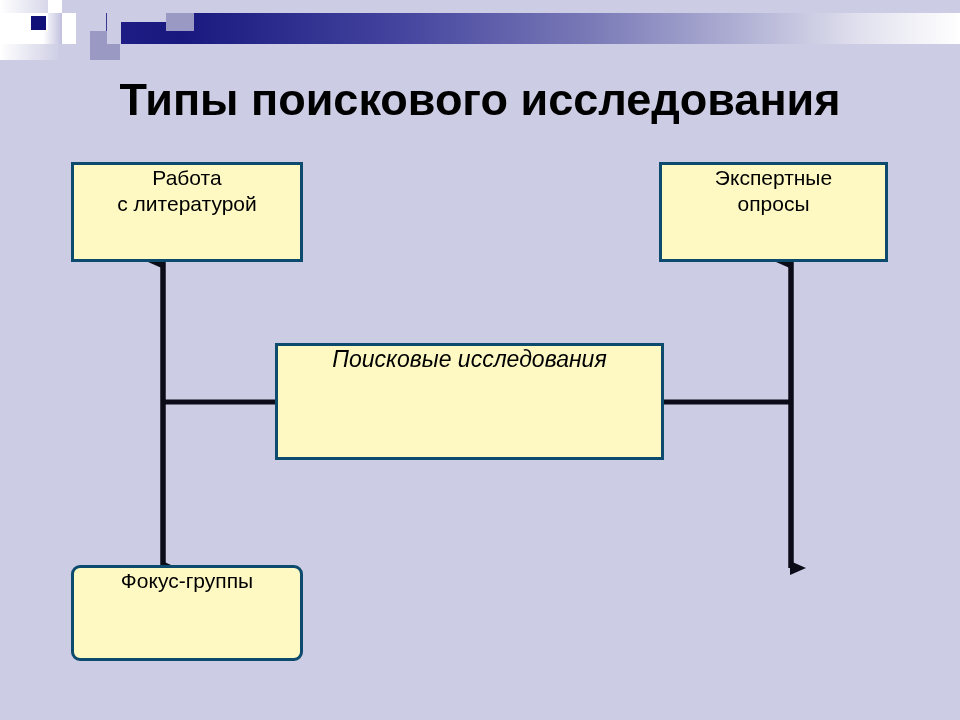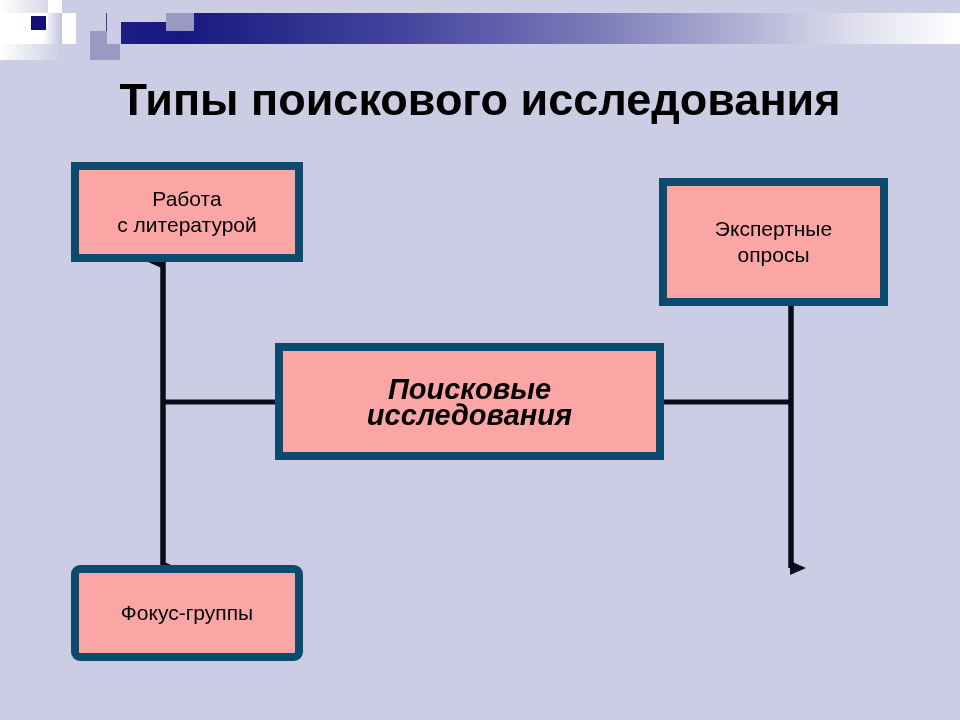--- a/index.html
+++ b/index.html
@@ -44,34 +44,33 @@
     position: absolute;
     left: 0;
     top: 0;
     width: 960px;
     height: 720px;
   }
 
   .node-box {
     position: absolute;
     box-sizing: border-box;
-    background: #fca5a5;
-    border: 8px solid #0c4a6e;
+    background: #fef9c3;
+    border: 3px solid #0c4a6e;
     display: flex;
-    align-items: center;
     justify-content: center;
     text-align: center;
     color: #000000;
     font-size: 21px;
     line-height: 26px;
   }
   .node-box.center-node {
-    font-weight: bold;
+    font-weight: normal;
     font-style: italic;
-    font-size: 29px;
+    font-size: 23px;
   }
   .node-label {
     display: block;
     white-space: pre-line;
     padding: 0 8px;
   }
 
   svg.connector-layer {
     position: absolute;
     left: 0;
@@ -157,21 +156,21 @@
     </g>
 
     <line x1="662" y1="402" x2="791" y2="402" stroke="#0C0C18" stroke-width="5"></line>
   </svg>
 
   <div class="node-box" style="left:71px; top:162px; width:232px; height:100px;">
     <span class="node-label">Работа
 с литературой</span>
   </div>
 
-  <div class="node-box" style="left:659px; top:162px; width:229px; height:128px;margin-top:16px;">
+  <div class="node-box" style="left:659px; top:162px; width:229px; height:100px;">
     <span class="node-label">Экспертные
 опросы</span>
   </div>
 
   <div class="node-box center-node" style="left:275px; top:343px; width:389px; height:117px;">
     <span class="node-label">Поисковые исследования</span>
   </div>
 
   <div class="node-box" style="left:71px; top:565px; width:232px; height:96px;border-radius:9px;">
     <span class="node-label">Фокус-группы</span>

